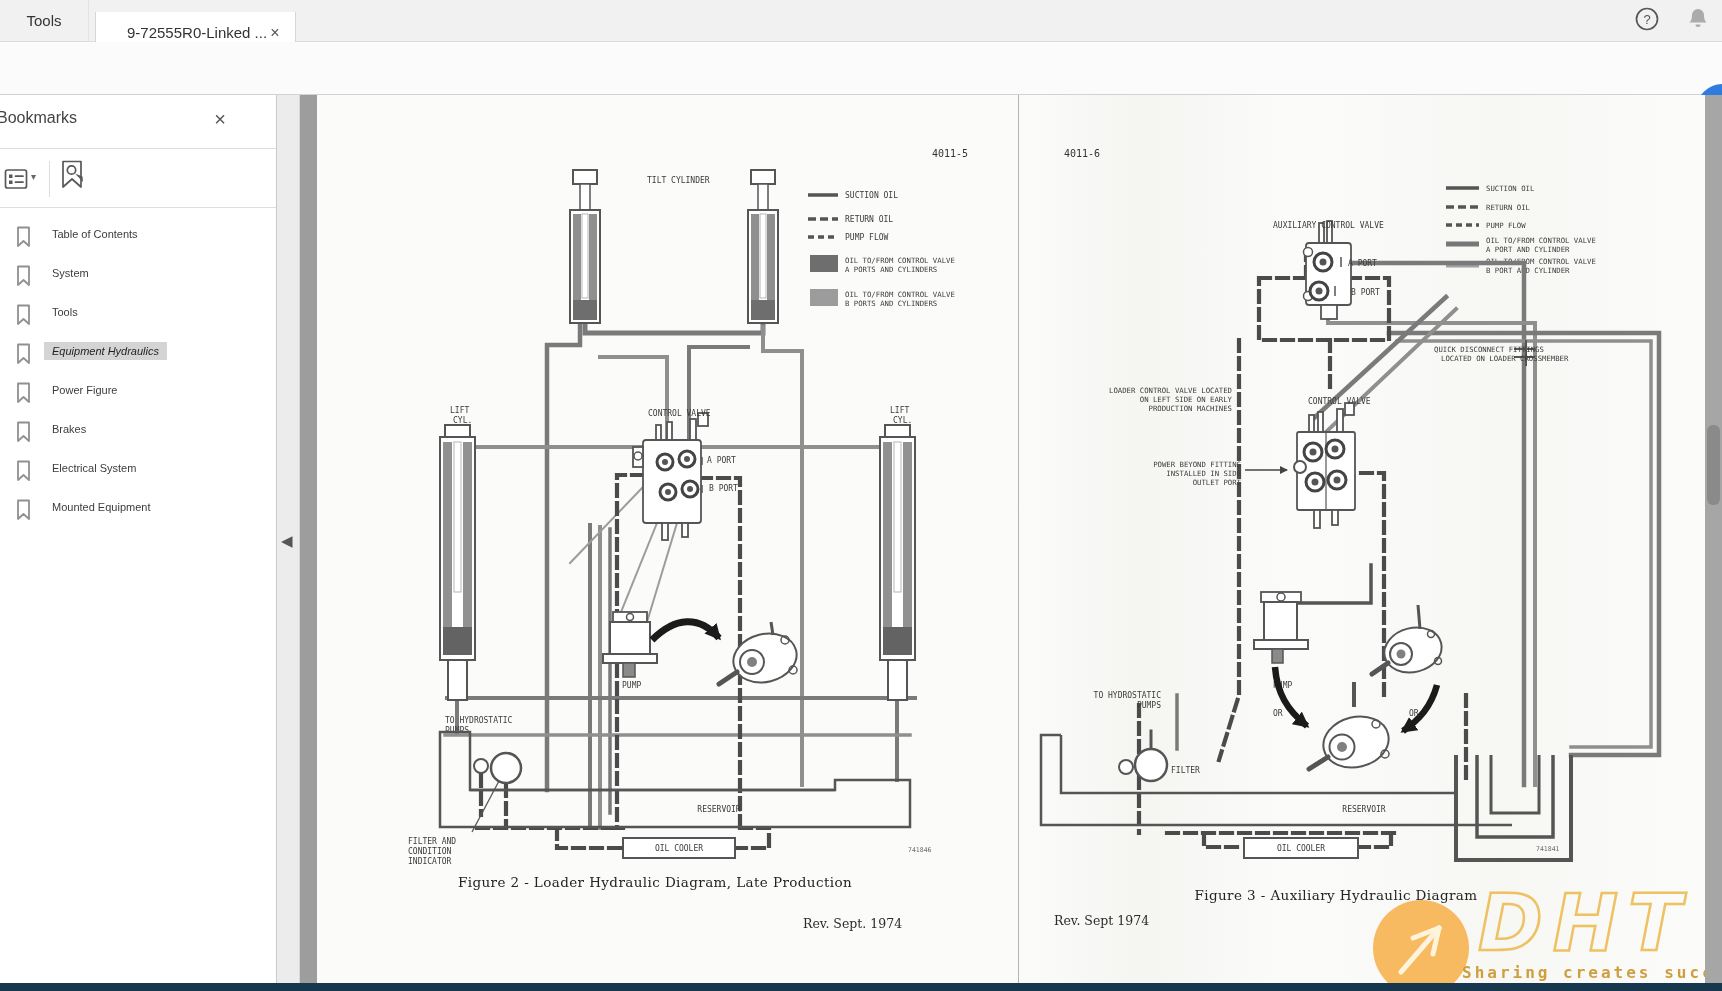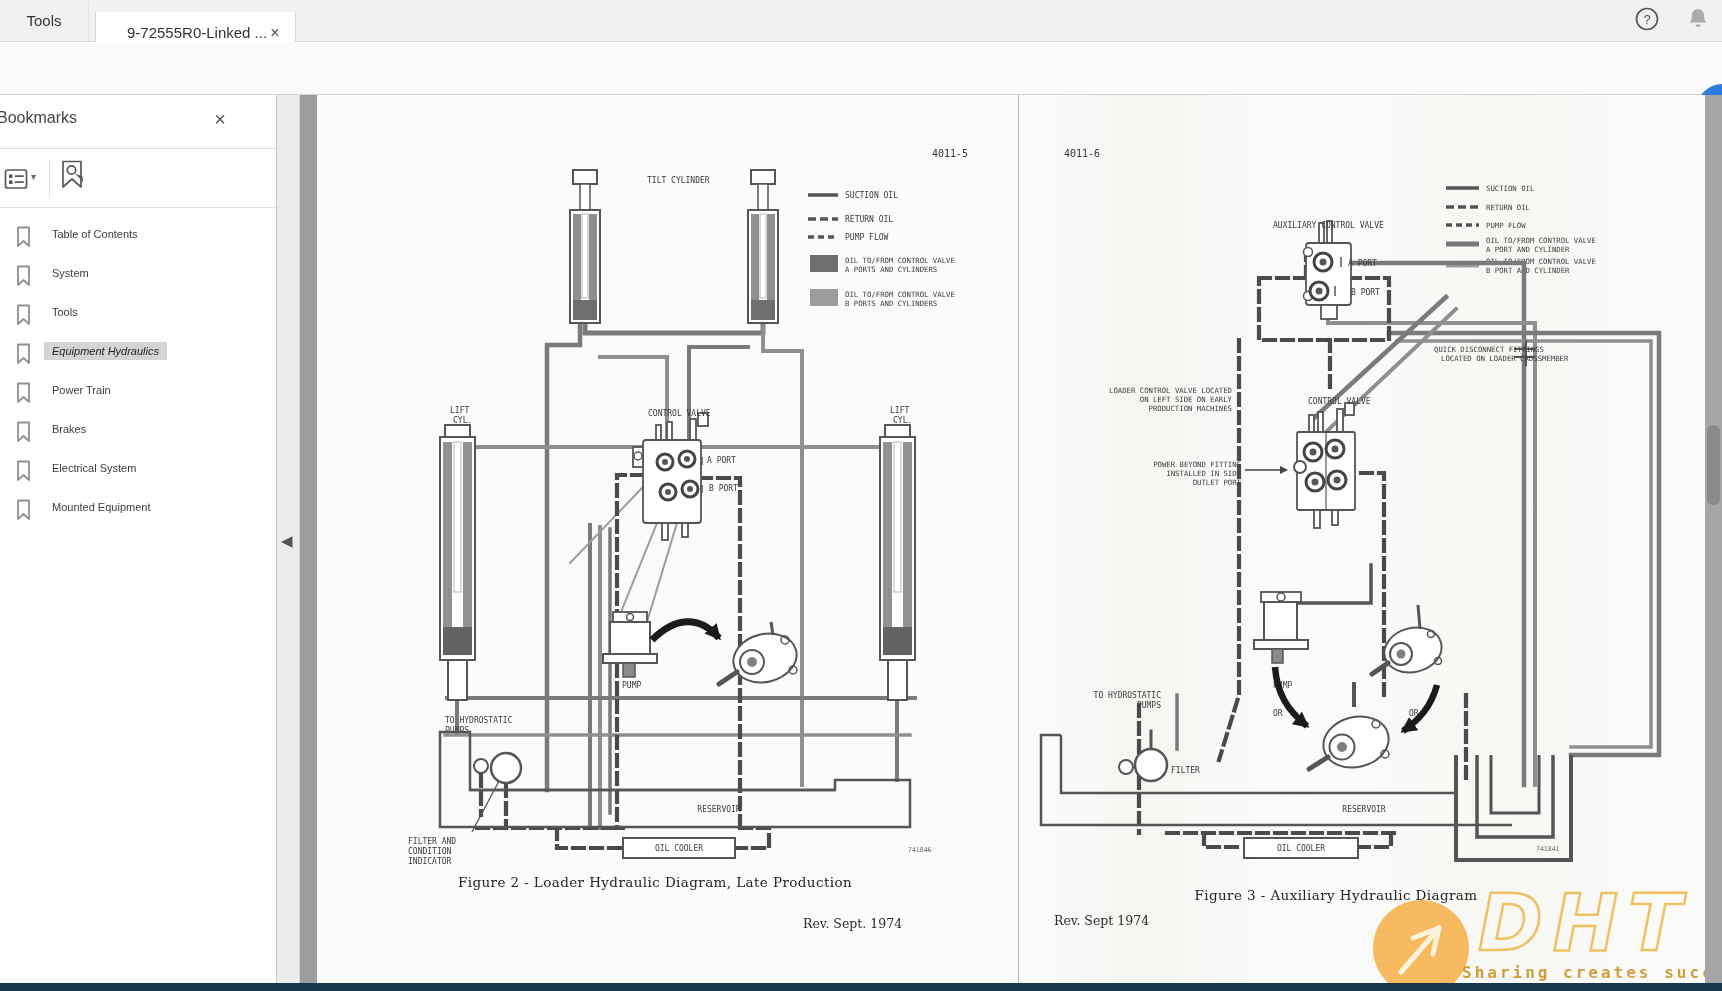--- a/index.html
+++ b/index.html
@@ -224,21 +224,21 @@
         <div class="bm-item active" style="top:126px">
           <span class="bm-flag"><svg width="17" height="22" viewBox="0 0 17 22">
                 <path d="M3 1.5 H14 V20 L8.5 15 L3 20 Z" fill="none" stroke="#909090" stroke-width="1.8" stroke-linejoin="round"></path>
               </svg></span>
           <span class="bm-label">Equipment Hydraulics</span>
         </div>
         <div class="bm-item" style="top:165px">
           <span class="bm-flag"><svg width="17" height="22" viewBox="0 0 17 22">
                 <path d="M3 1.5 H14 V20 L8.5 15 L3 20 Z" fill="none" stroke="#909090" stroke-width="1.8" stroke-linejoin="round"></path>
               </svg></span>
-          <span class="bm-label">Power Train</span>
+          <span class="bm-label">Power Figure</span>
         </div>
         <div class="bm-item" style="top:204px">
           <span class="bm-flag"><svg width="17" height="22" viewBox="0 0 17 22">
                 <path d="M3 1.5 H14 V20 L8.5 15 L3 20 Z" fill="none" stroke="#909090" stroke-width="1.8" stroke-linejoin="round"></path>
               </svg></span>
           <span class="bm-label">Brakes</span>
         </div>
         <div class="bm-item" style="top:243px">
           <span class="bm-flag"><svg width="17" height="22" viewBox="0 0 17 22">
                 <path d="M3 1.5 H14 V20 L8.5 15 L3 20 Z" fill="none" stroke="#909090" stroke-width="1.8" stroke-linejoin="round"></path>

